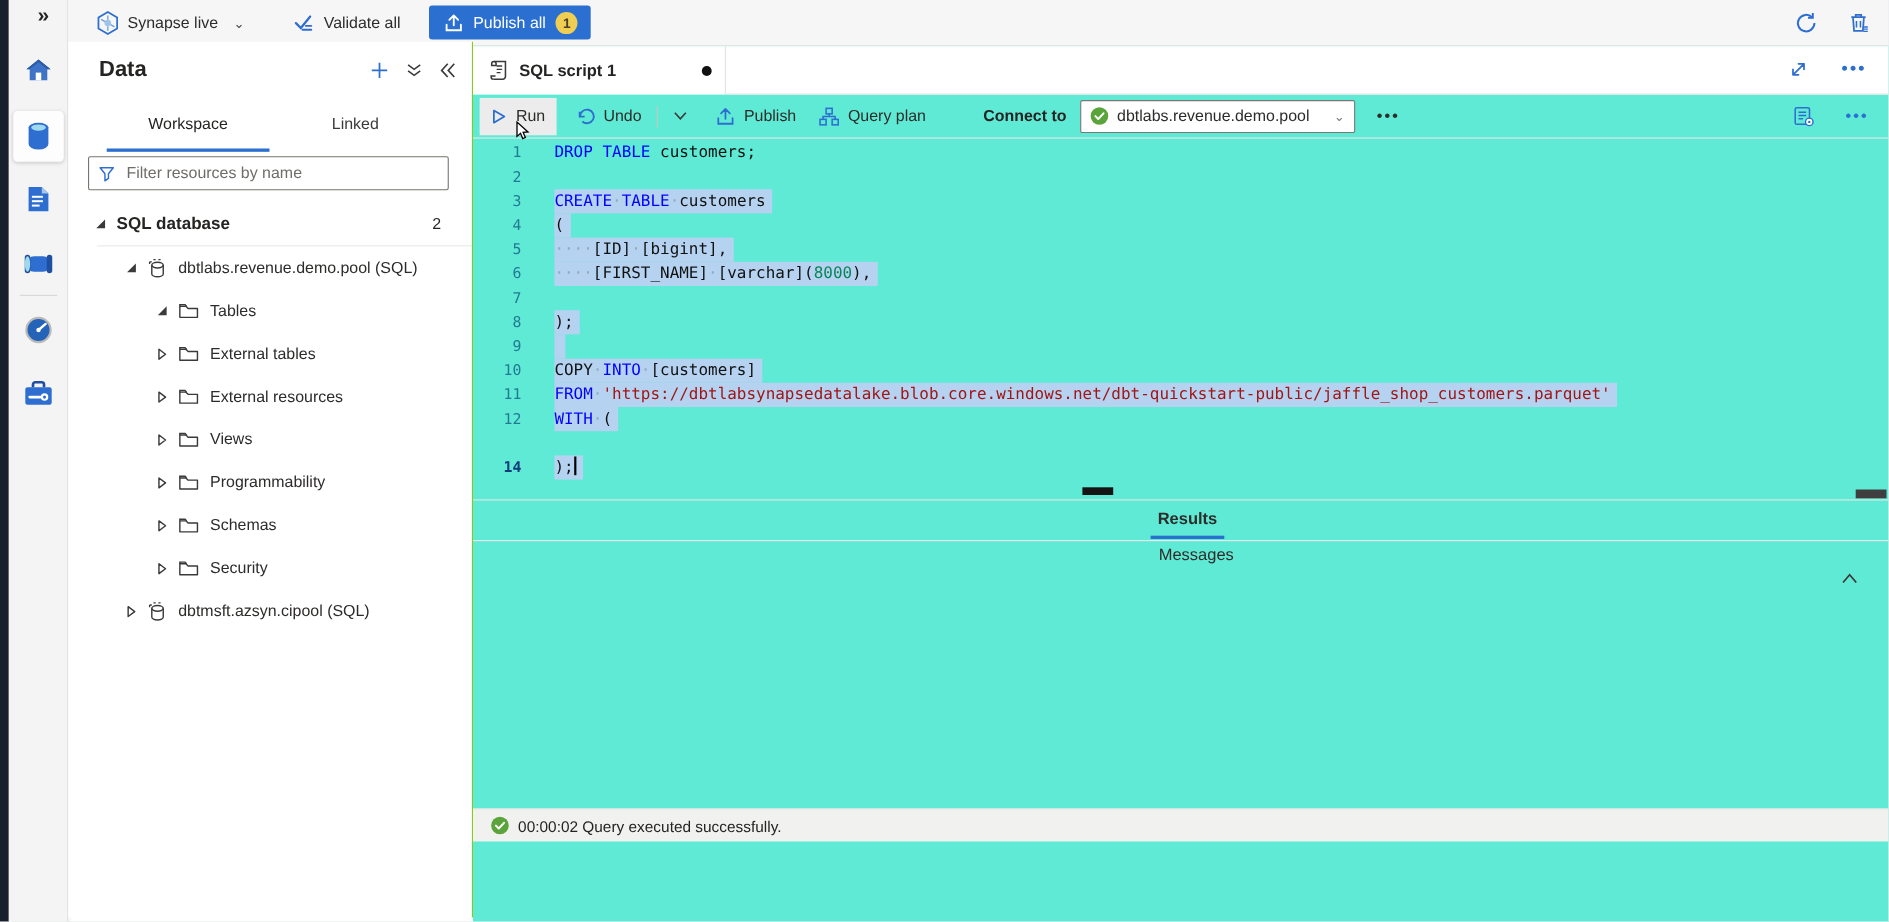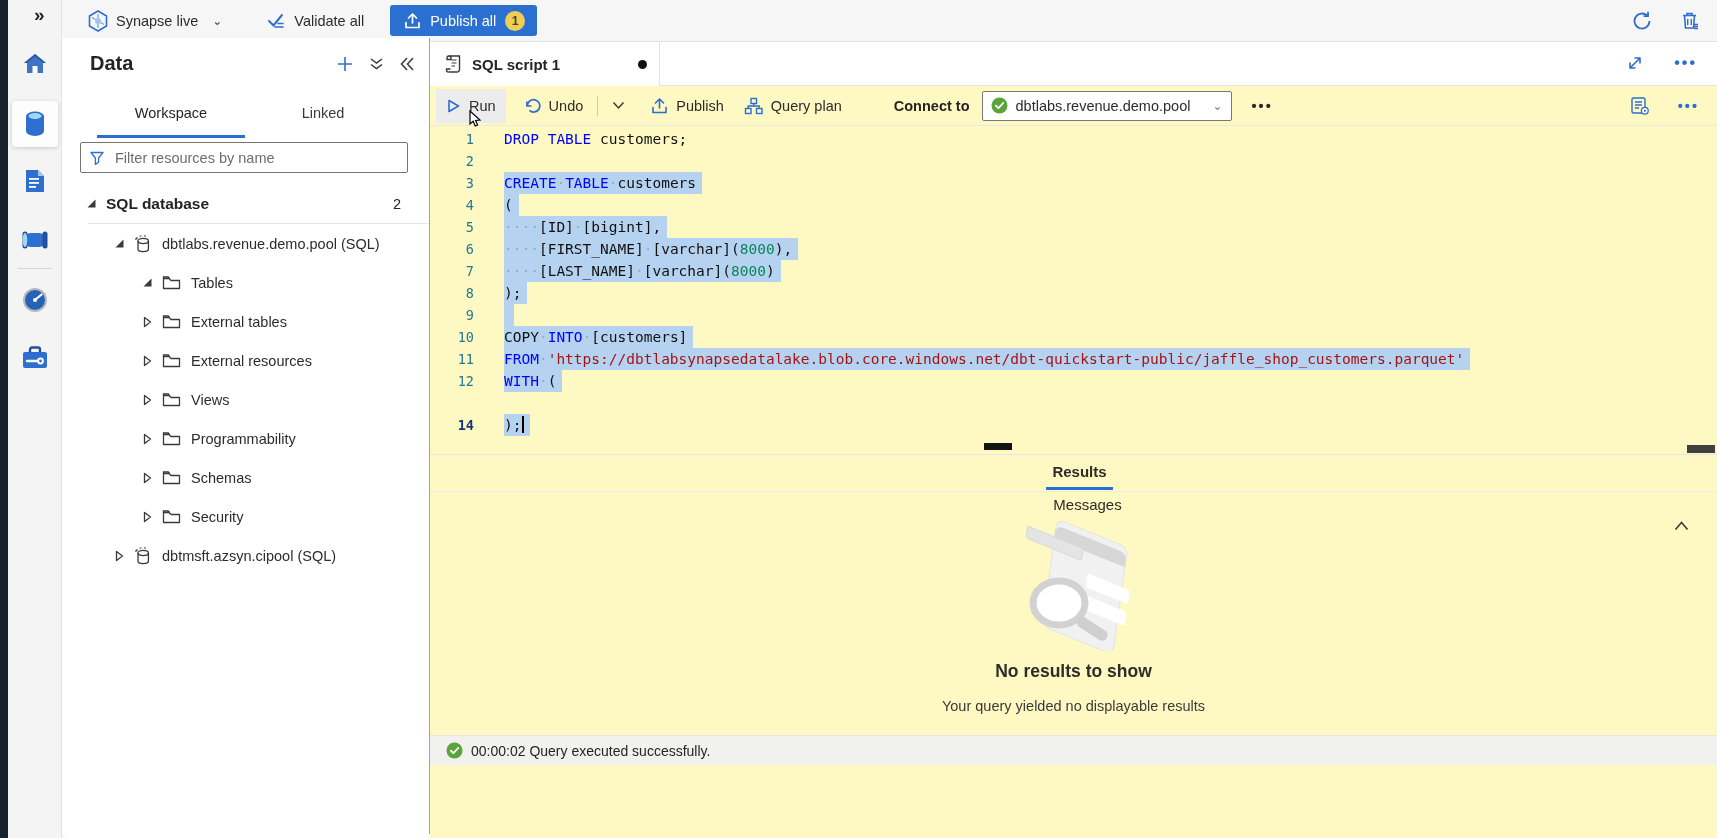--- a/index.html
+++ b/index.html
@@ -45,21 +45,21 @@
   .tree{position:absolute;left:0;top:146px;width:100%;}
   .tree-row{height:39px;display:flex;align-items:center;cursor:pointer;}
   .tree-row .toggle{width:14px;display:flex;justify-content:center;}
   .tree-row .ticon{margin-left:8px;display:flex;}
   .tree-row .tlabel{margin-left:10px;font-size:14.5px;color:#2d2c2b;white-space:nowrap;}
   .tree-row.lvl0 .tlabel{font-size:15.5px;font-weight:700;color:#252423;margin-left:8px;}
   .tree-row .count{margin-left:auto;margin-right:28px;font-size:14.5px;color:#252423;}
   .tree-sep{height:1px;background:#e8e8e8;margin-left:26px;}
 
   
-  .editor{position:absolute;left:430px;top:42px;width:1287px;height:796px;background:#fef9c3;}
+  .editor{position:absolute;left:430px;top:42px;width:1287px;height:796px;background:#5eead4;}
   .tabstrip{position:absolute;left:0;top:0;width:100%;height:44px;background:#fff;}
   .tabstrip .strip-line{position:absolute;left:230px;right:0;bottom:0;height:1px;background:#e3e3e3;}
   .edit-tab{position:absolute;left:0;top:0;width:230px;height:44px;border-right:1px solid #e3e3e3;
             display:flex;align-items:center;padding:0 12px 0 14px;cursor:pointer;}
   .edit-tab .tab-label{margin-left:10px;font-size:15px;font-weight:700;color:#252423;}
   .dirty-dot{margin-left:auto;width:9px;height:9px;border-radius:50%;background:#111;}
   .tab-right-icons{position:absolute;right:20px;top:12px;display:flex;gap:30px;align-items:center;}
 
   .toolbar{position:absolute;left:0;top:44px;width:100%;height:40px;display:flex;align-items:center;
            border-bottom:1px solid #e8e8e8;font-size:14.5px;color:#2d2c2b;}
@@ -518,21 +518,21 @@
       </div>
     </div>
 
     <div id="code-lines">
         <div class="codeline" style="top: 0px;"><span class="lnum">1</span><span class="ltext"><span class="tok-k">DROP</span><span class="tok-d"> </span><span class="tok-k">TABLE</span><span class="tok-d"> customers;</span></span></div>
         <div class="codeline" style="top: 22px;"><span class="lnum">2</span><span class="ltext"></span></div>
         <div class="codeline" style="top: 44px;"><span class="lnum">3</span><span class="ltext selbg"><span class="tok-k">CREATE</span><span class="tok-w">·</span><span class="tok-k">TABLE</span><span class="tok-w">·</span><span class="tok-d">customers</span></span></div>
         <div class="codeline" style="top: 66px;"><span class="lnum">4</span><span class="ltext selbg"><span class="tok-d">(</span></span></div>
         <div class="codeline" style="top: 88px;"><span class="lnum">5</span><span class="ltext selbg"><span class="tok-w">····</span><span class="tok-d">[ID]</span><span class="tok-w">·</span><span class="tok-d">[bigint],</span></span></div>
         <div class="codeline" style="top: 110px;"><span class="lnum">6</span><span class="ltext selbg"><span class="tok-w">····</span><span class="tok-d">[FIRST_NAME]</span><span class="tok-w">·</span><span class="tok-d">[varchar](</span><span class="tok-n">8000</span><span class="tok-d">),</span></span></div>
-        <div class="codeline" style="top: 132px;"><span class="lnum">7</span><span class="ltext selbg"><span class="tok-w">····</span><span class="tok-d">[LAST_NAME]</span><span class="tok-w">·</span><span class="tok-d">[varchar](</span><span class="tok-n">8000</span><span class="tok-d">)</span></span></div>
+        <div class="codeline" style="top: 132px;"><span class="lnum">7</span></div>
         <div class="codeline" style="top: 154px;"><span class="lnum">8</span><span class="ltext selbg"><span class="tok-d">);</span></span></div>
         <div class="codeline" style="top: 176px;"><span class="lnum">9</span><span class="ltext selbg empty"></span></div>
         <div class="codeline" style="top: 198px;"><span class="lnum">10</span><span class="ltext selbg"><span class="tok-d">COPY</span><span class="tok-w">·</span><span class="tok-k">INTO</span><span class="tok-w">·</span><span class="tok-d">[customers]</span></span></div>
         <div class="codeline" style="top: 220px;"><span class="lnum">11</span><span class="ltext selbg"><span class="tok-k">FROM</span><span class="tok-w">·</span><span class="tok-s">'https://dbtlabsynapsedatalake.blob.core.windows.net/dbt-quickstart-public/jaffle_shop_customers.parquet'</span></span></div>
         <div class="codeline" style="top: 242px;"><span class="lnum">12</span><span class="ltext selbg"><span class="tok-k">WITH</span><span class="tok-w">·</span><span class="tok-d">(</span></span></div>
         <div class="codeline" style="top: 286px;"><span class="lnum cur">14</span><span class="ltext selbg"><span class="tok-d">);</span><span class="caret"></span></span></div>
       </div>
     <div class="hscroll-thumb"></div>
 
     <div class="pane-handle"></div>
@@ -542,39 +542,20 @@
       <div class="res-tab active">Results</div>
       <div class="res-tab msgs">Messages</div>
       <span class="res-collapse">
         <svg width="15" height="10" viewBox="0 0 15 10">
             <path d="M1.5 8.5 L7.5 1.5 L13.5 8.5" fill="none" stroke="#3b3a39" stroke-width="1.6"></path>
           </svg>
       </span>
     </div>
     <div class="res-line"></div>
 
-    <div class="empty-state">
-      <div class="empty-illu">
-        <svg width="150" height="140" viewBox="0 0 150 140">
-          <g transform="translate(58,8) rotate(8)">
-            <rect x="0" y="0" width="74" height="108" rx="8" fill="#f1f1f1" stroke="#e3e3e3" transform="skewY(14)"></rect>
-            <path d="M0 14 q0 -8 8 -8 l58 0 q8 0 8 8 l0 6 -74 0 Z" fill="#d7d7d7" transform="skewY(14)"></path>
-            <rect x="-28" y="18" width="58" height="12" rx="2" fill="#e4e4e4" stroke="#d8d8d8" transform="skewY(14)"></rect>
-            <rect x="38" y="40" width="44" height="14" rx="2" fill="#fff" transform="skewY(14)"></rect>
-            <rect x="38" y="62" width="44" height="14" rx="2" fill="#fff" transform="skewY(14)"></rect>
-          </g>
-          <g>
-            <ellipse cx="60" cy="92" rx="26" ry="22" fill="#fff" stroke="#d2d2d2" stroke-width="7"></ellipse>
-            <rect x="82" y="104" width="34" height="11" rx="5" fill="#cfcfcf" transform="rotate(33 82 104)"></rect>
-          </g>
-        </svg>
-      </div>
-      <div class="empty-title">No results to show</div>
-      <div class="empty-sub">Your query yielded no displayable results</div>
-    </div>
 
     <div class="statusbar">
       <span>
         <svg width="17" height="17" viewBox="0 0 17 17">
             <circle cx="8.5" cy="8.5" r="8" fill="#5ba33b"></circle>
             <path d="M4.8 8.6 L7.4 11.2 L12.2 6" fill="none" stroke="#fff" stroke-width="1.8" stroke-linecap="round" stroke-linejoin="round"></path>
           </svg>
       </span>
       <span>00:00:02 Query executed successfully.</span>
     </div>

